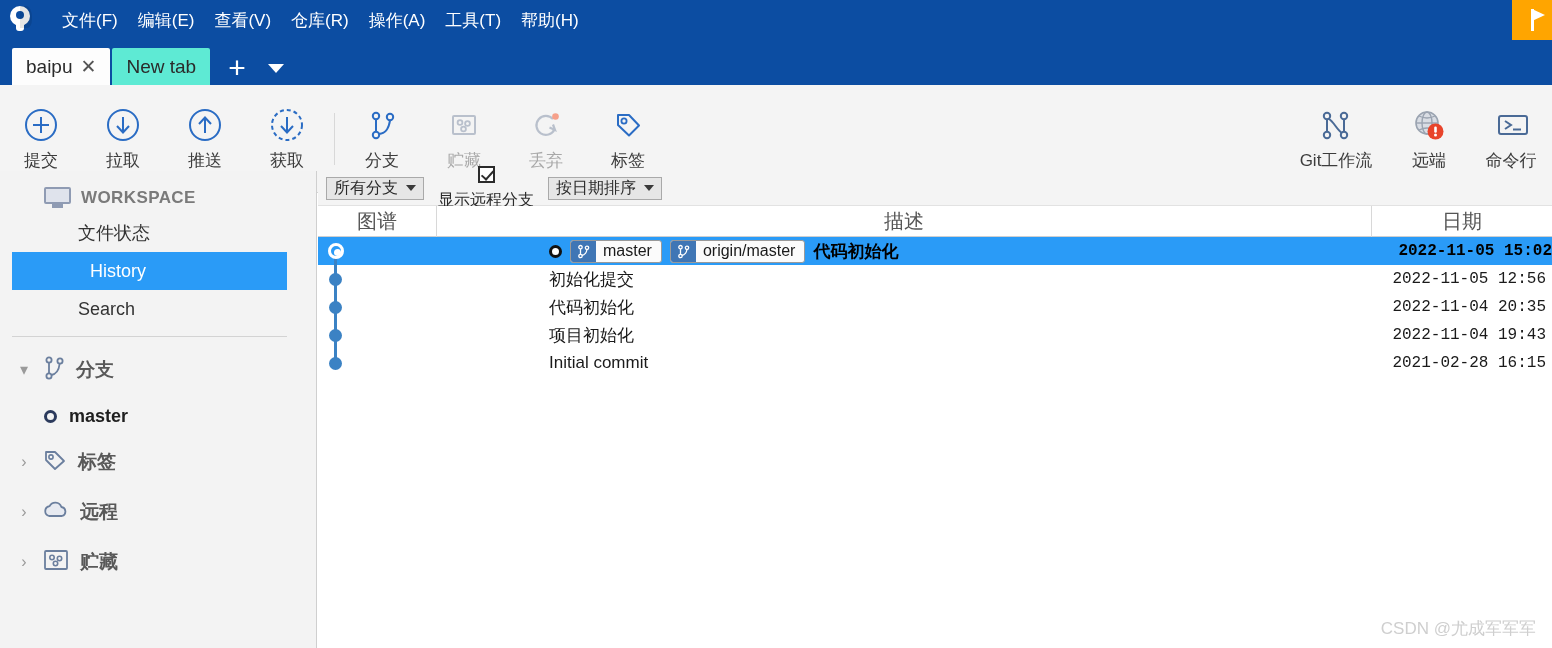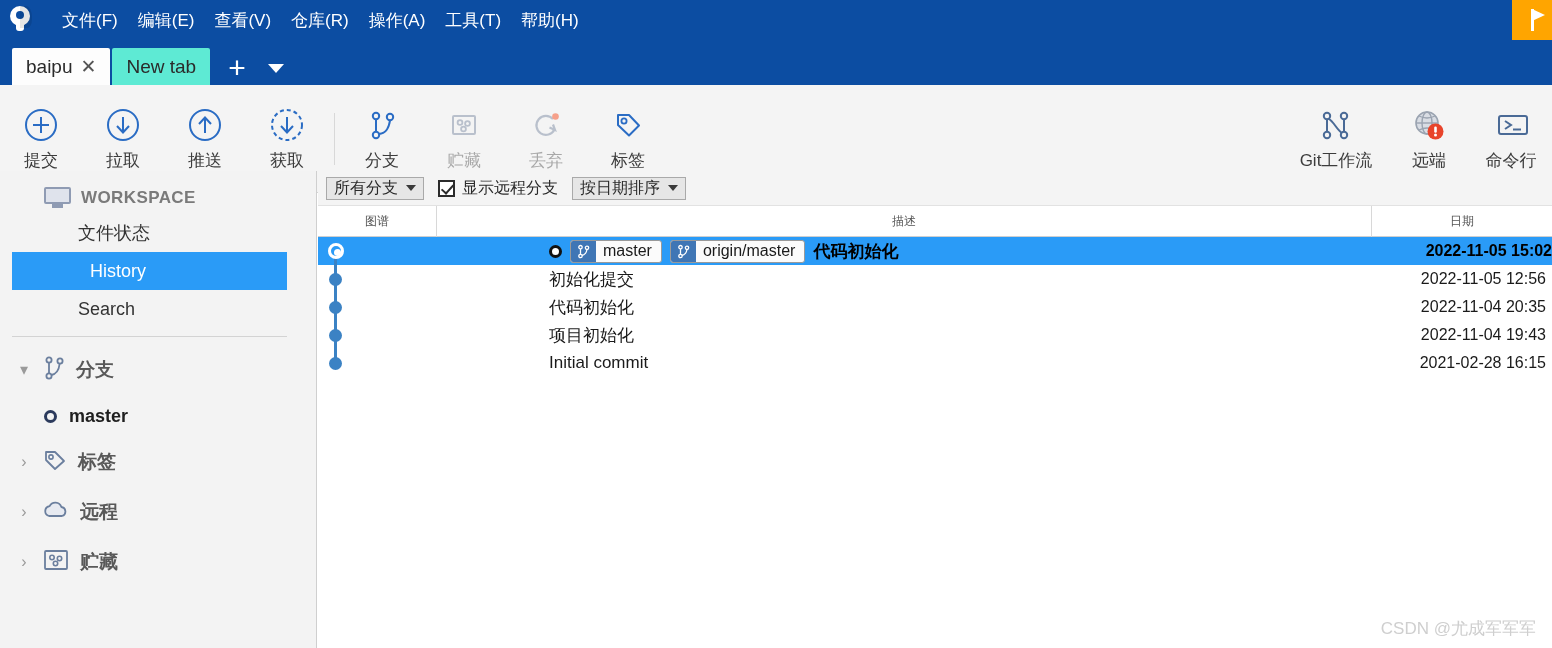--- a/index.html
+++ b/index.html
@@ -159,59 +159,59 @@
   }
   .combo {
     height: 23px; background: #e6e6e6; border: 1px solid #a9a9a9;
     display: flex; align-items: center; gap: 8px; padding: 0 7px;
     font-size: 16px; color: #2b2b2b; cursor: default; white-space: nowrap;
   }
   .combo .cc {
     width: 0; height: 0; border-left: 5px solid transparent;
     border-right: 5px solid transparent; border-top: 6px solid #3a3a3a;
   }
-  .checkwrap { display: flex; align-items: center; gap: 7px; cursor: default; }
+  .checkwrap { display: flex; align-items: center; gap: 7px; cursor: default; flex-direction: column; }
   .chk {
     width: 17px; height: 17px; border: 2px solid #2b2b2b; background: #fff;
     position: relative;
   }
   .chk::after {
     content: ""; position: absolute; left: 4px; top: 0px;
     width: 5px; height: 10px; border: solid #2b2b2b;
     border-width: 0 2px 2px 0; transform: rotate(42deg);
   }
   .checkwrap .cl { font-size: 16px; color: #2b2b2b; white-space: nowrap; }
 
   .colheads {
     height: 31px; background: #ffffff; border-bottom: 1px solid #cfcfcf;
     display: flex; align-items: center; position: relative;
   }
   .colheads .ch {
-    font-size: 12px; color: #555; display: flex; align-items: center;
+    font-size: 20px; color: #555; display: flex; align-items: center;
     justify-content: center; height: 31px;
   }
   .ch-graph { width: 119px; border-right: 1px solid #d8d8d8; }
   .ch-desc  { width: 935px; border-right: 1px solid #d8d8d8; }
   .ch-date  { width: 180px; }
 
   .rows { position: relative; }
   .row {
     height: 28px; display: flex; align-items: center; position: relative;
     cursor: default;
   }
   .row.selected { background: #2a9bf7; }
   .row .graphcell { width: 119px; height: 28px; position: relative; flex: 0 0 119px; }
   .row .desccell {
     width: 935px; height: 28px; display: flex; align-items: center;
     padding-left: 112px; gap: 8px; flex: 0 0 935px;
   }
   .row .datecell {
     width: 180px; height: 28px; display: flex; align-items: center;
     justify-content: flex-end; padding-right: 6px; font-size: 16px;
-    color: #1a1a1a; overflow: hidden; flex: 0 0 180px; white-space: nowrap;
+    color: #1a1a1a; overflow: hidden; flex: 0 0 180px; white-space: nowrap; font-family: Liberation Mono, monospace;
   }
   .row.selected .datecell { color: #000; font-weight: bold; padding-right: 0; }
   .row .msg { font-size: 17px; color: #1a1a1a; white-space: nowrap; }
   .row.selected .msg { color: #000000; font-weight: bold; }
 
   
   .node-ring {
     position: absolute; left: 10px; top: 6px; width: 16px; height: 16px;
     border-radius: 50%; border: 3px solid #ffffff; background: #2a9bf7;
   }

